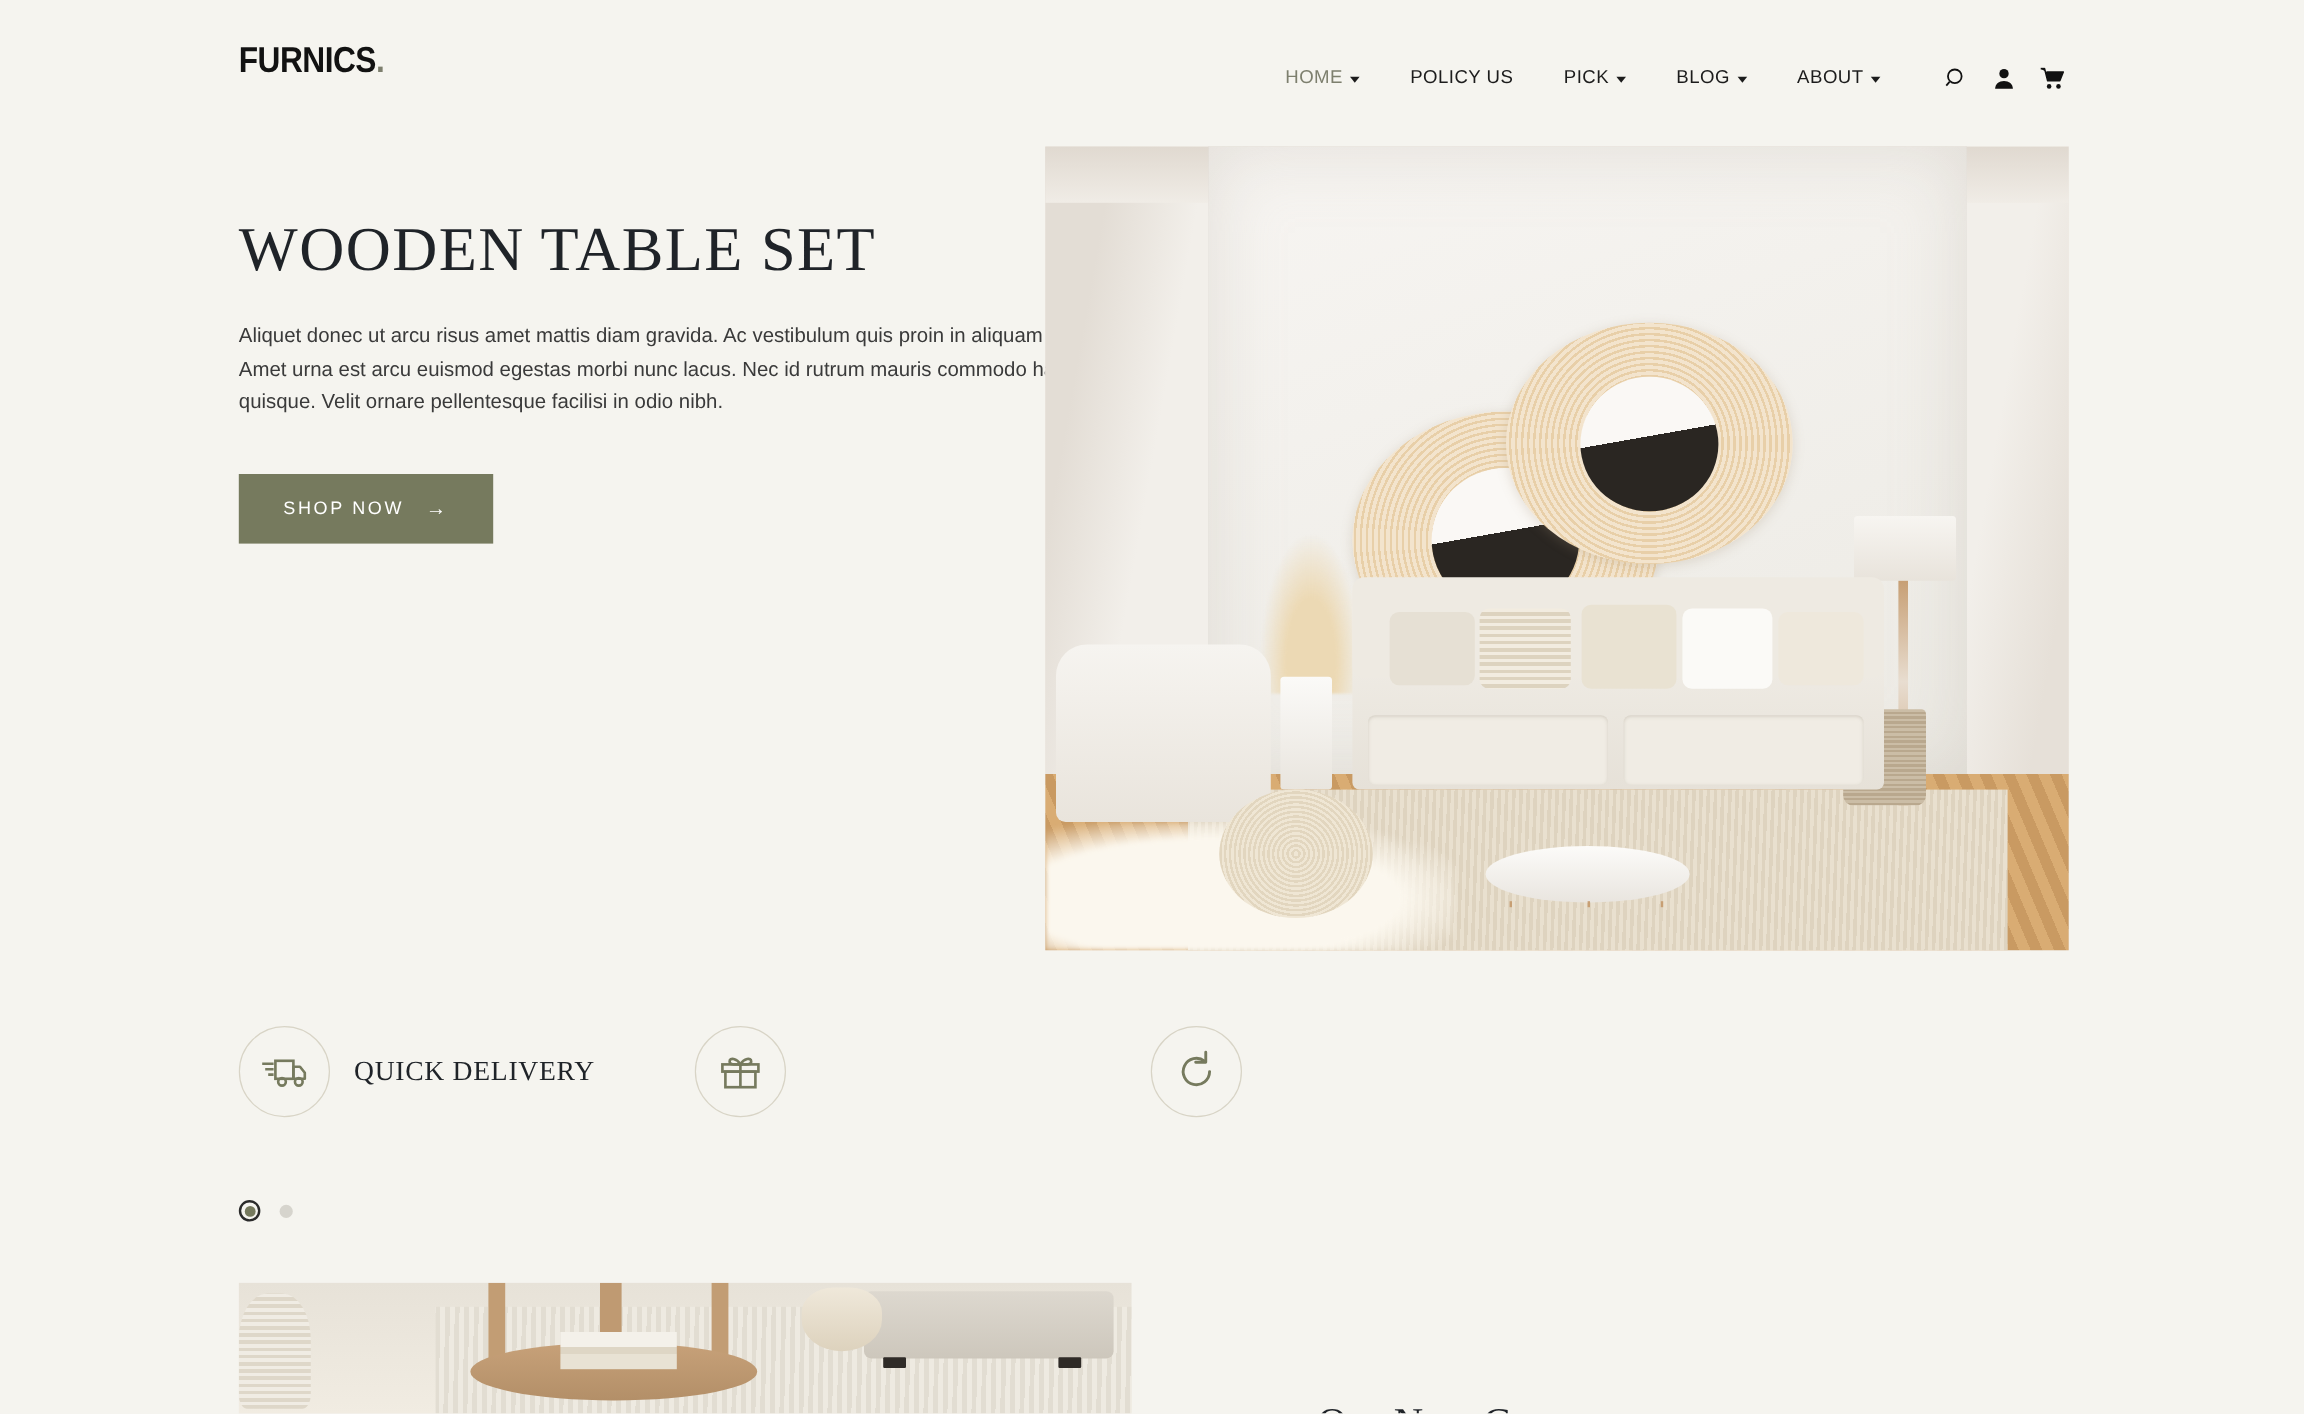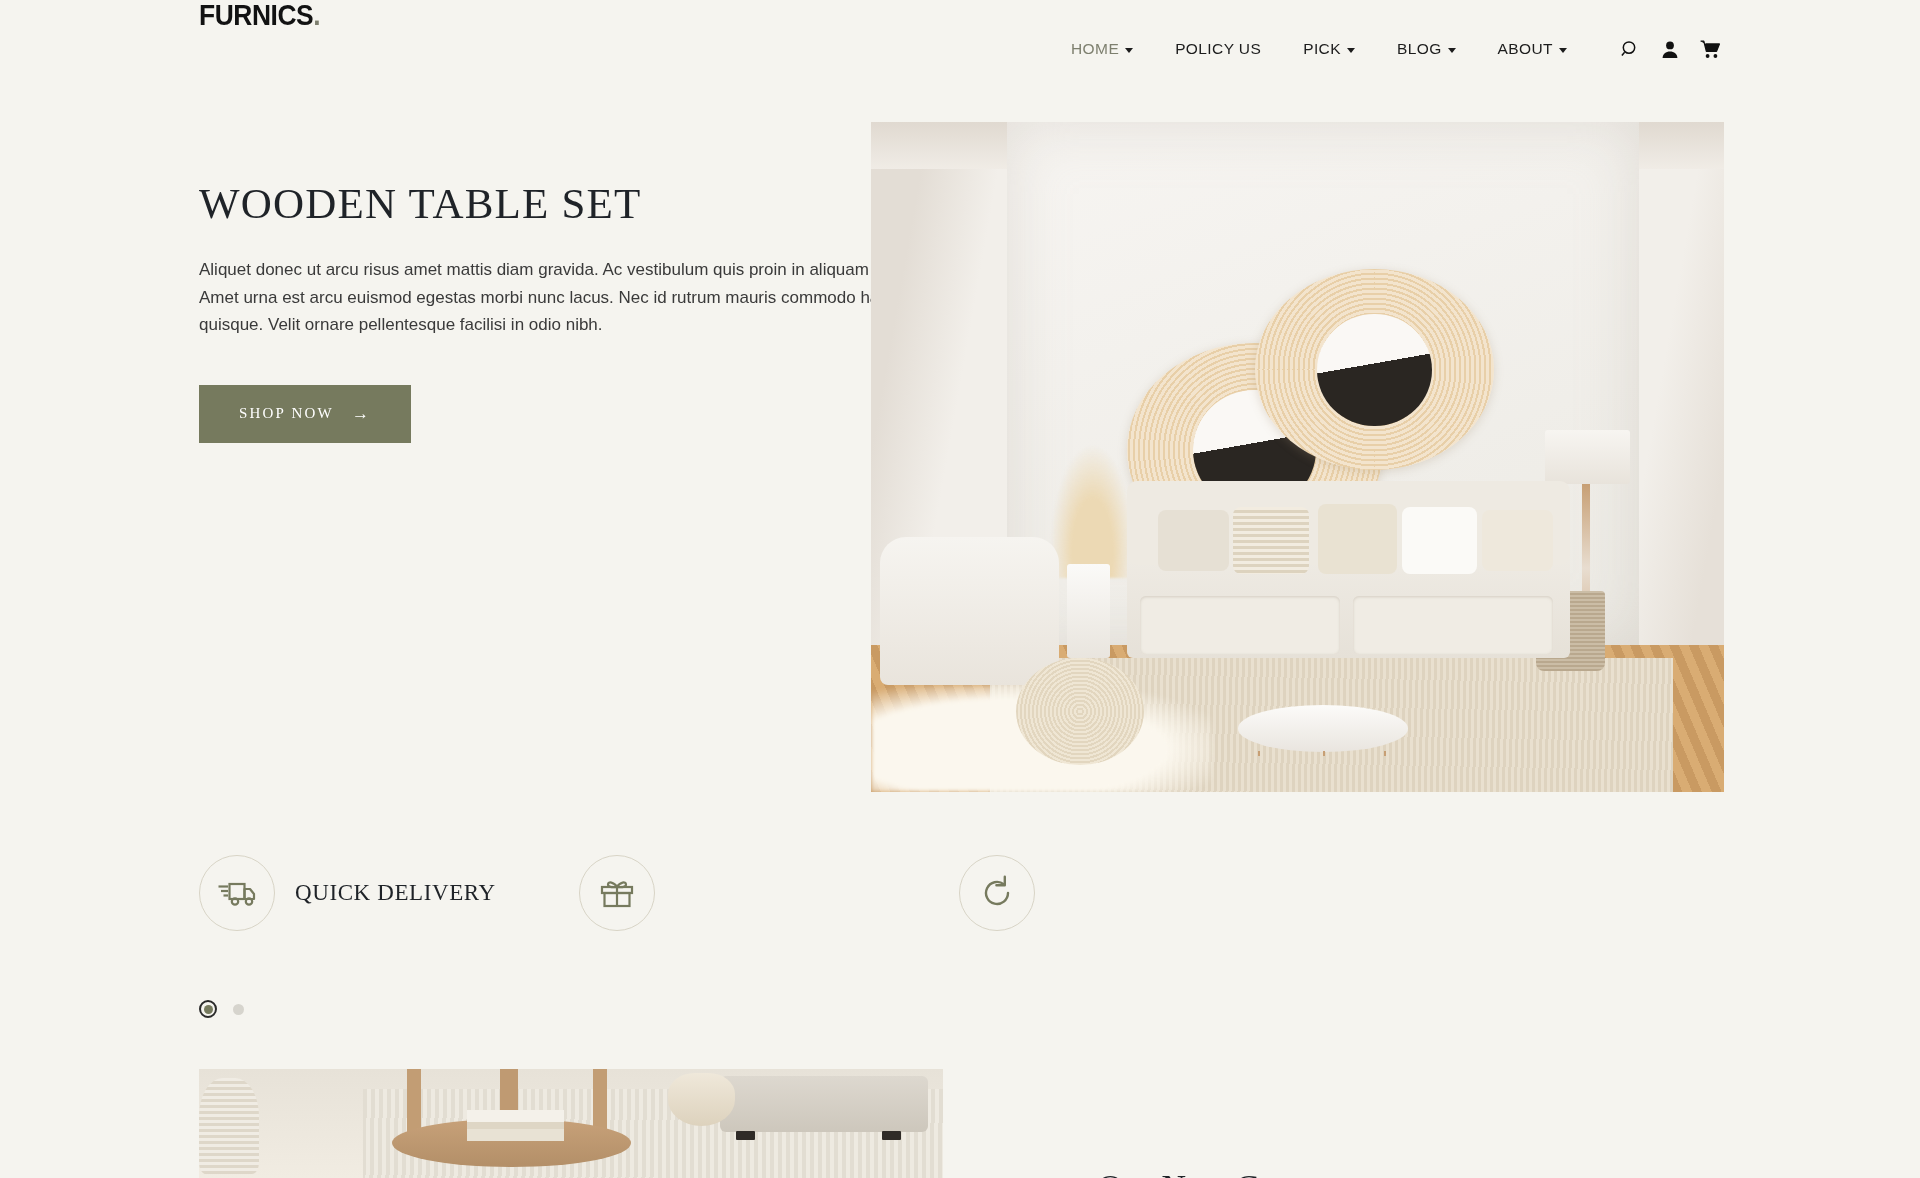--- a/index.html
+++ b/index.html
@@ -13,24 +13,25 @@
   body {
     background: #f5f4ef;
     font-family: "Liberation Sans", sans-serif;
     color: #222;
     position: relative;
   }
 
   
   .site-header {
     position: absolute;
-    top: 0; left: 0;
+    top: 16px; left: 0;
     width: 1920px;
     height: 70px;
     display: flex;
+    align-items: center;
     padding: 0 199px 0 199px;
   }
 
   .brand {
     font-family: "Liberation Sans", sans-serif;
     font-weight: 700;
     font-size: 30px;
     letter-spacing: -0.5px;
     color: #121212;
     transform: scaleX(0.88);
@@ -94,21 +95,21 @@
 
   .hero-copy {
     position: absolute;
     left: 199px;
     top: 110px;
     width: 790px;
   }
 
   .hero-title {
     font-family: "Liberation Serif", serif;
-    font-size: 43px;
+    font-size: 52px;
     font-weight: 400;
     letter-spacing: 1.2px;
     color: #1f2328;
     line-height: 1.12;
     white-space: nowrap;
   }
 
   .hero-text {
     margin-top: 28px;
     font-size: 17px;
@@ -123,21 +124,21 @@
     height: 58px;
     background: #767a5e;
     color: #ffffff;
     border: none;
     display: flex;
     align-items: center;
     justify-content: center;
     gap: 18px;
     font-size: 15px;
     letter-spacing: 2.2px;
-    font-family: Liberation Serif, serif;
+    font-family: Liberation Sans, sans-serif;
     cursor: pointer;
   }
   .shop-btn .arrow { font-size: 17px; line-height: 1; }
 
   
   .hero-photo {
     position: absolute;
     left: 871px;
     top: 52px;
     width: 853px;

